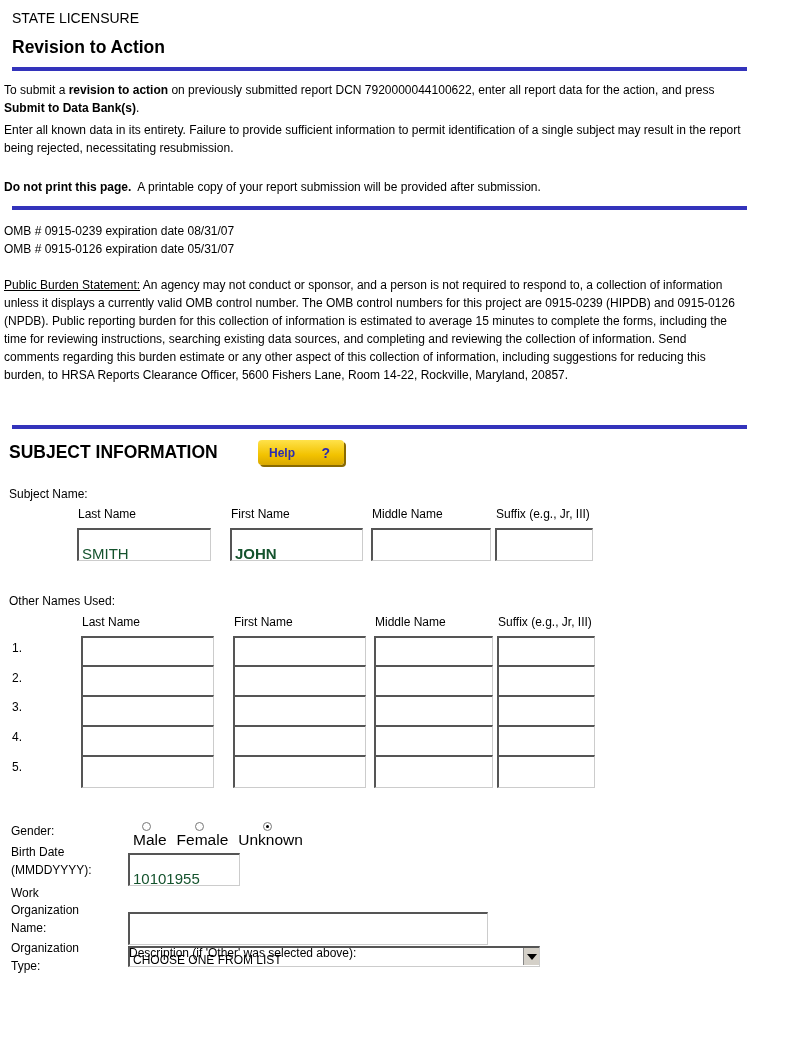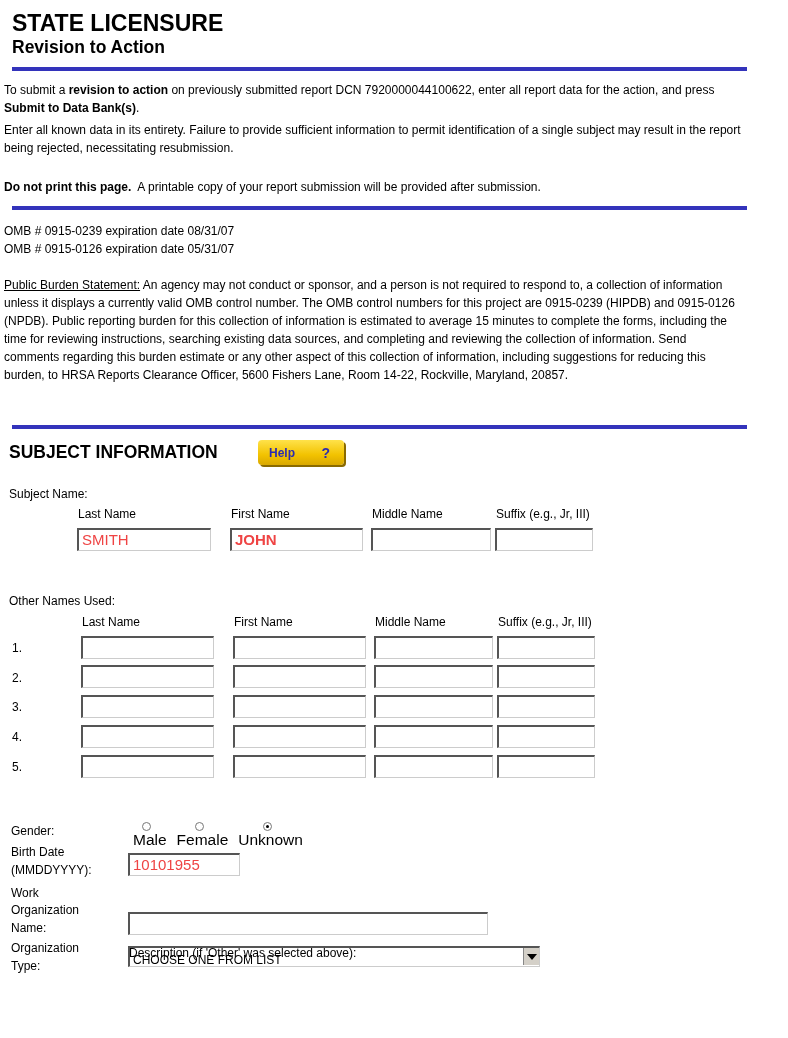--- a/index.html
+++ b/index.html
@@ -2,33 +2,33 @@
 <html><head>
   <meta charset="utf-8">
   <style>
     html, body { margin: 0; padding: 0; background: #ffffff; }
     body {
       width: 788px; height: 1038px; overflow: hidden; position: relative;
       font-family: "Liberation Sans", sans-serif; color: #000;
       font-size: 15.5px;
     }
     .abs { position: absolute; }
-    .h1 { font-weight: bold; font-size: 23px; }
+    .h1 { font-weight: normal; font-size: 14px; }
     .h2 { font-weight: bold; font-size: 17.5px; }
     .rule { position: absolute; left: 12px; width: 735px; height: 4px; background: #3333bb; }
     .p { position: absolute; left: 4px; width: 740px; line-height: 18px; font-size: 12px; }
     .u { text-decoration: underline; }
     .b { font-weight: bold; }
     .lbl { position: absolute; font-size: 12px; line-height: 18px; white-space: nowrap; }
     .inp {
-      position: absolute; box-sizing: border-box; height: 23px;
+      position: absolute; box-sizing: border-box; height: 31px;
       border-top: 2px solid #555; border-left: 2px solid #555;
       border-right: 1px solid #ccc; border-bottom: 1px solid #ccc;
       background: #fff; font-family: "Liberation Sans", sans-serif;
-      font-size: 15px; padding: 1px 3px; line-height: 18px; color: #ef4444;
+      font-size: 15px; padding: 15px 3px; line-height: 18px; color: #14532d;
       overflow: hidden; white-space: nowrap;
     }
     .help-btn {
       position: absolute; left: 258px; top: 440px; width: 86px; height: 25px;
       box-sizing: border-box; border-radius: 4px;
       background: linear-gradient(#ffe24a, #f2c200 60%, #d9a800);
       box-shadow: 2px 2px 0 #8a6a00;
       font-weight: bold; font-size: 12px; color: #2b2bb0;
       display: flex; align-items: center; justify-content: space-between;
       padding: 0 14px 0 11px; cursor: pointer;

